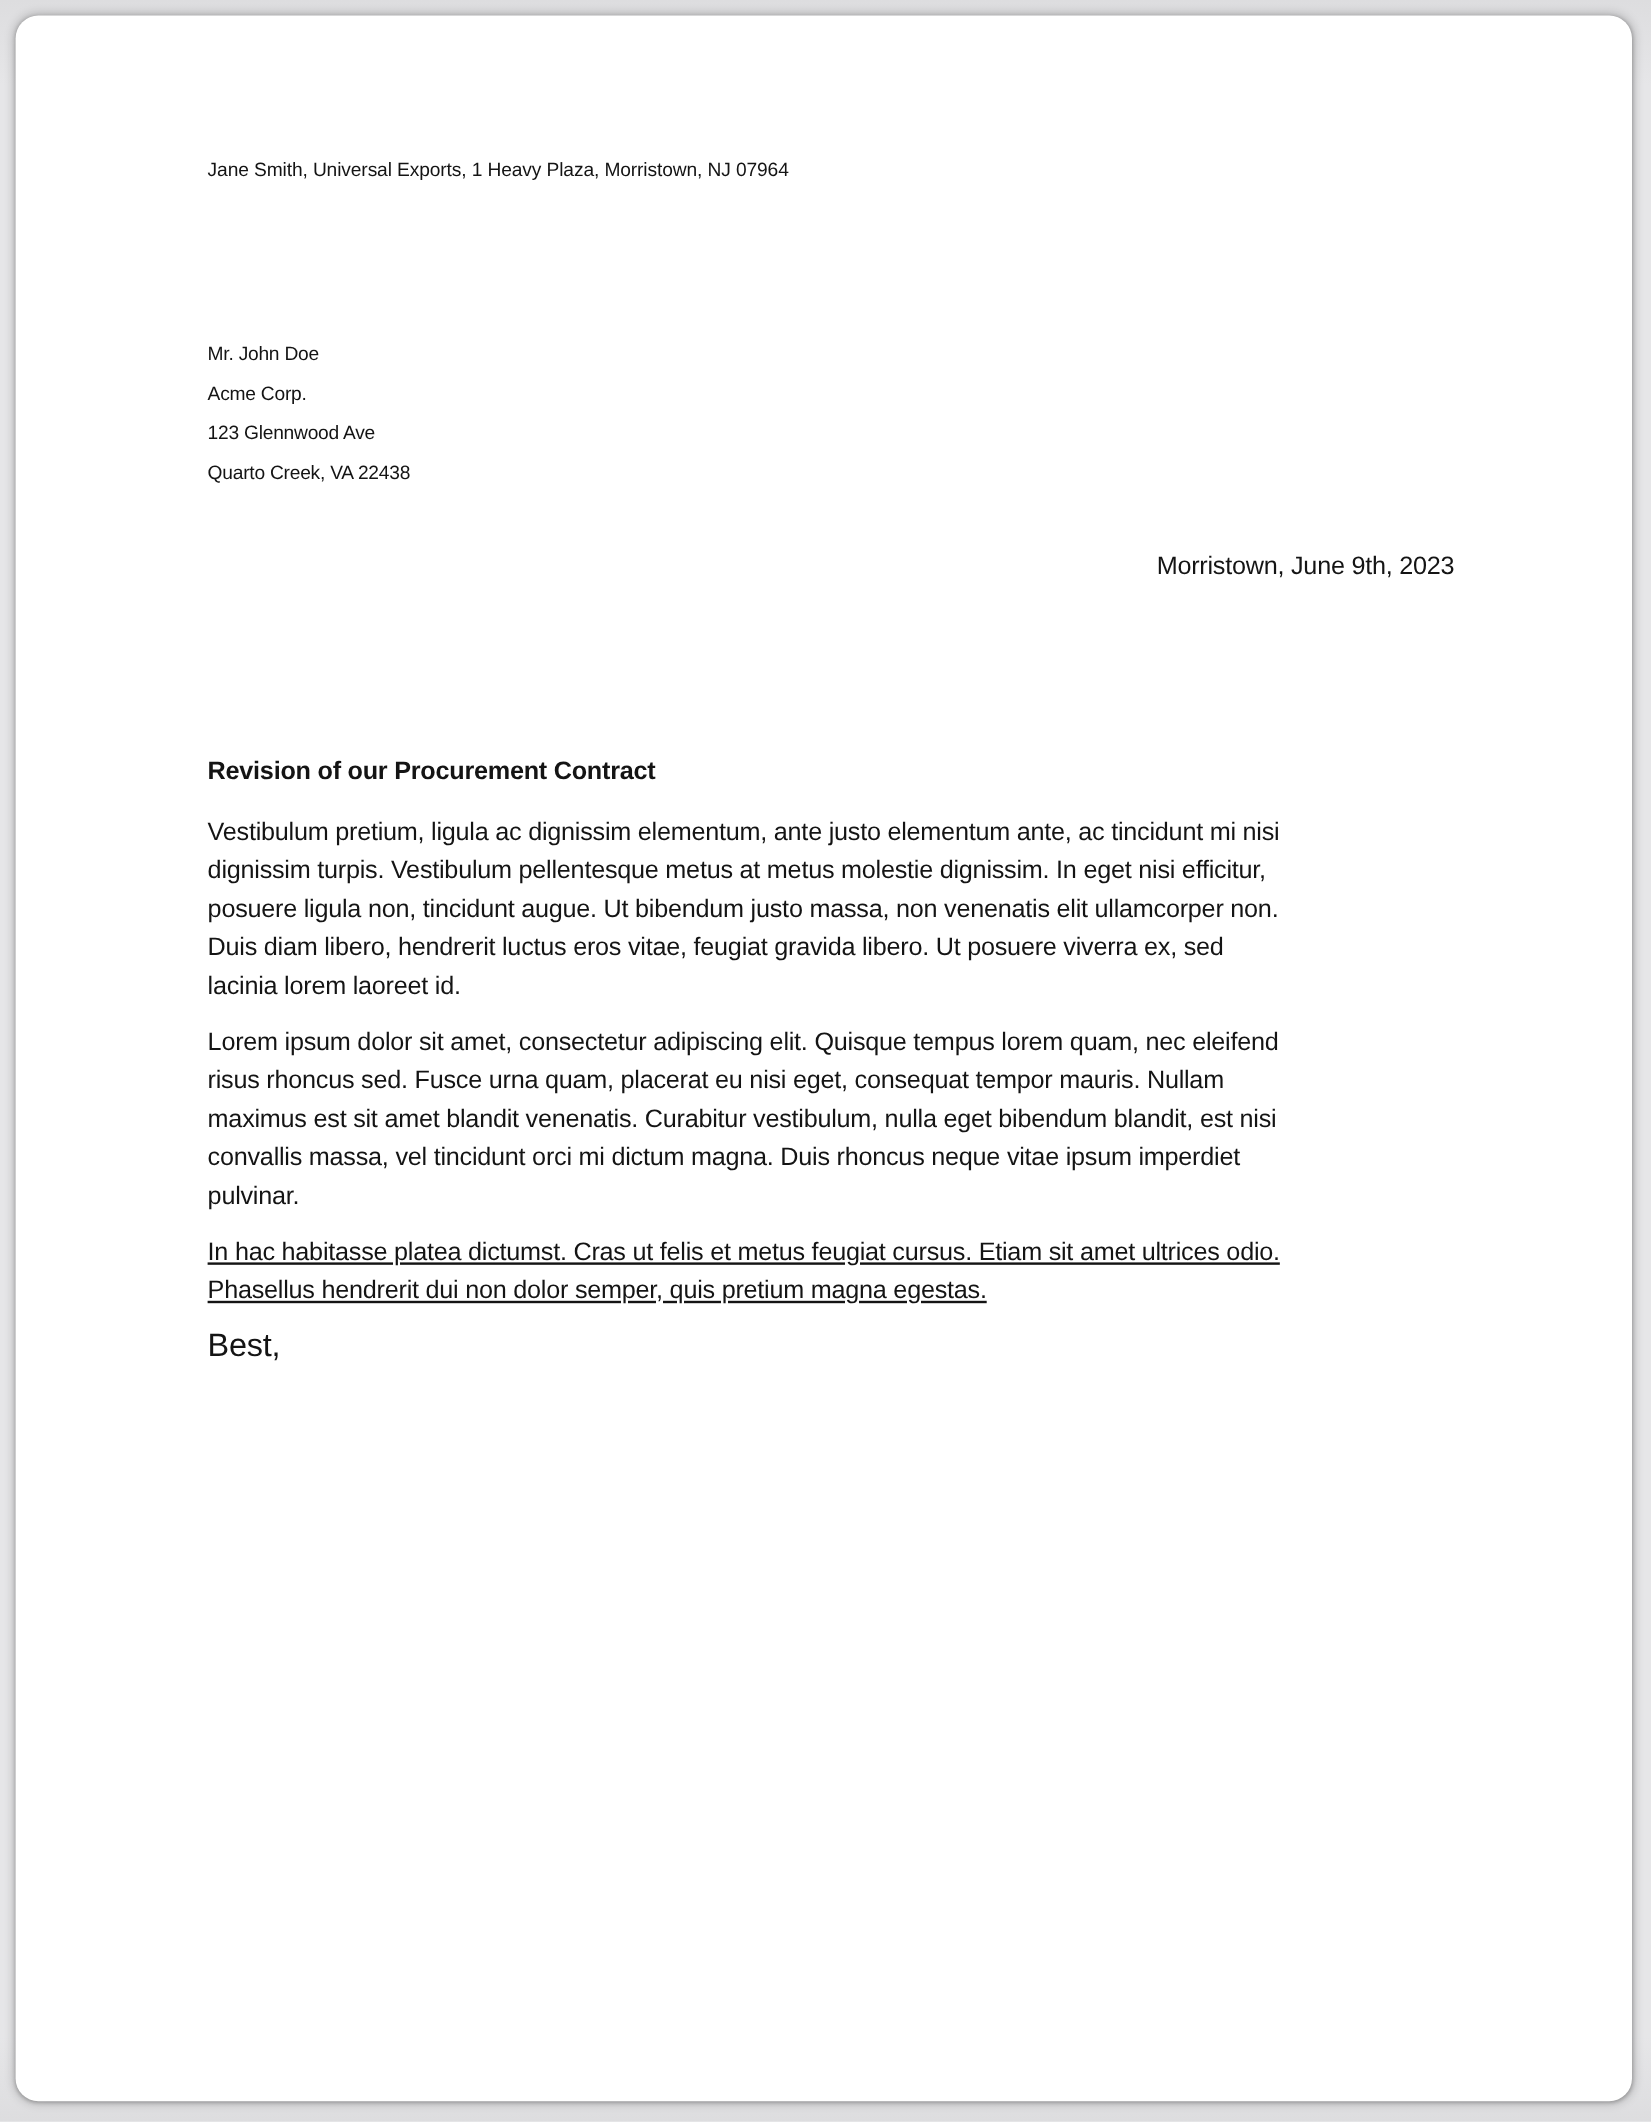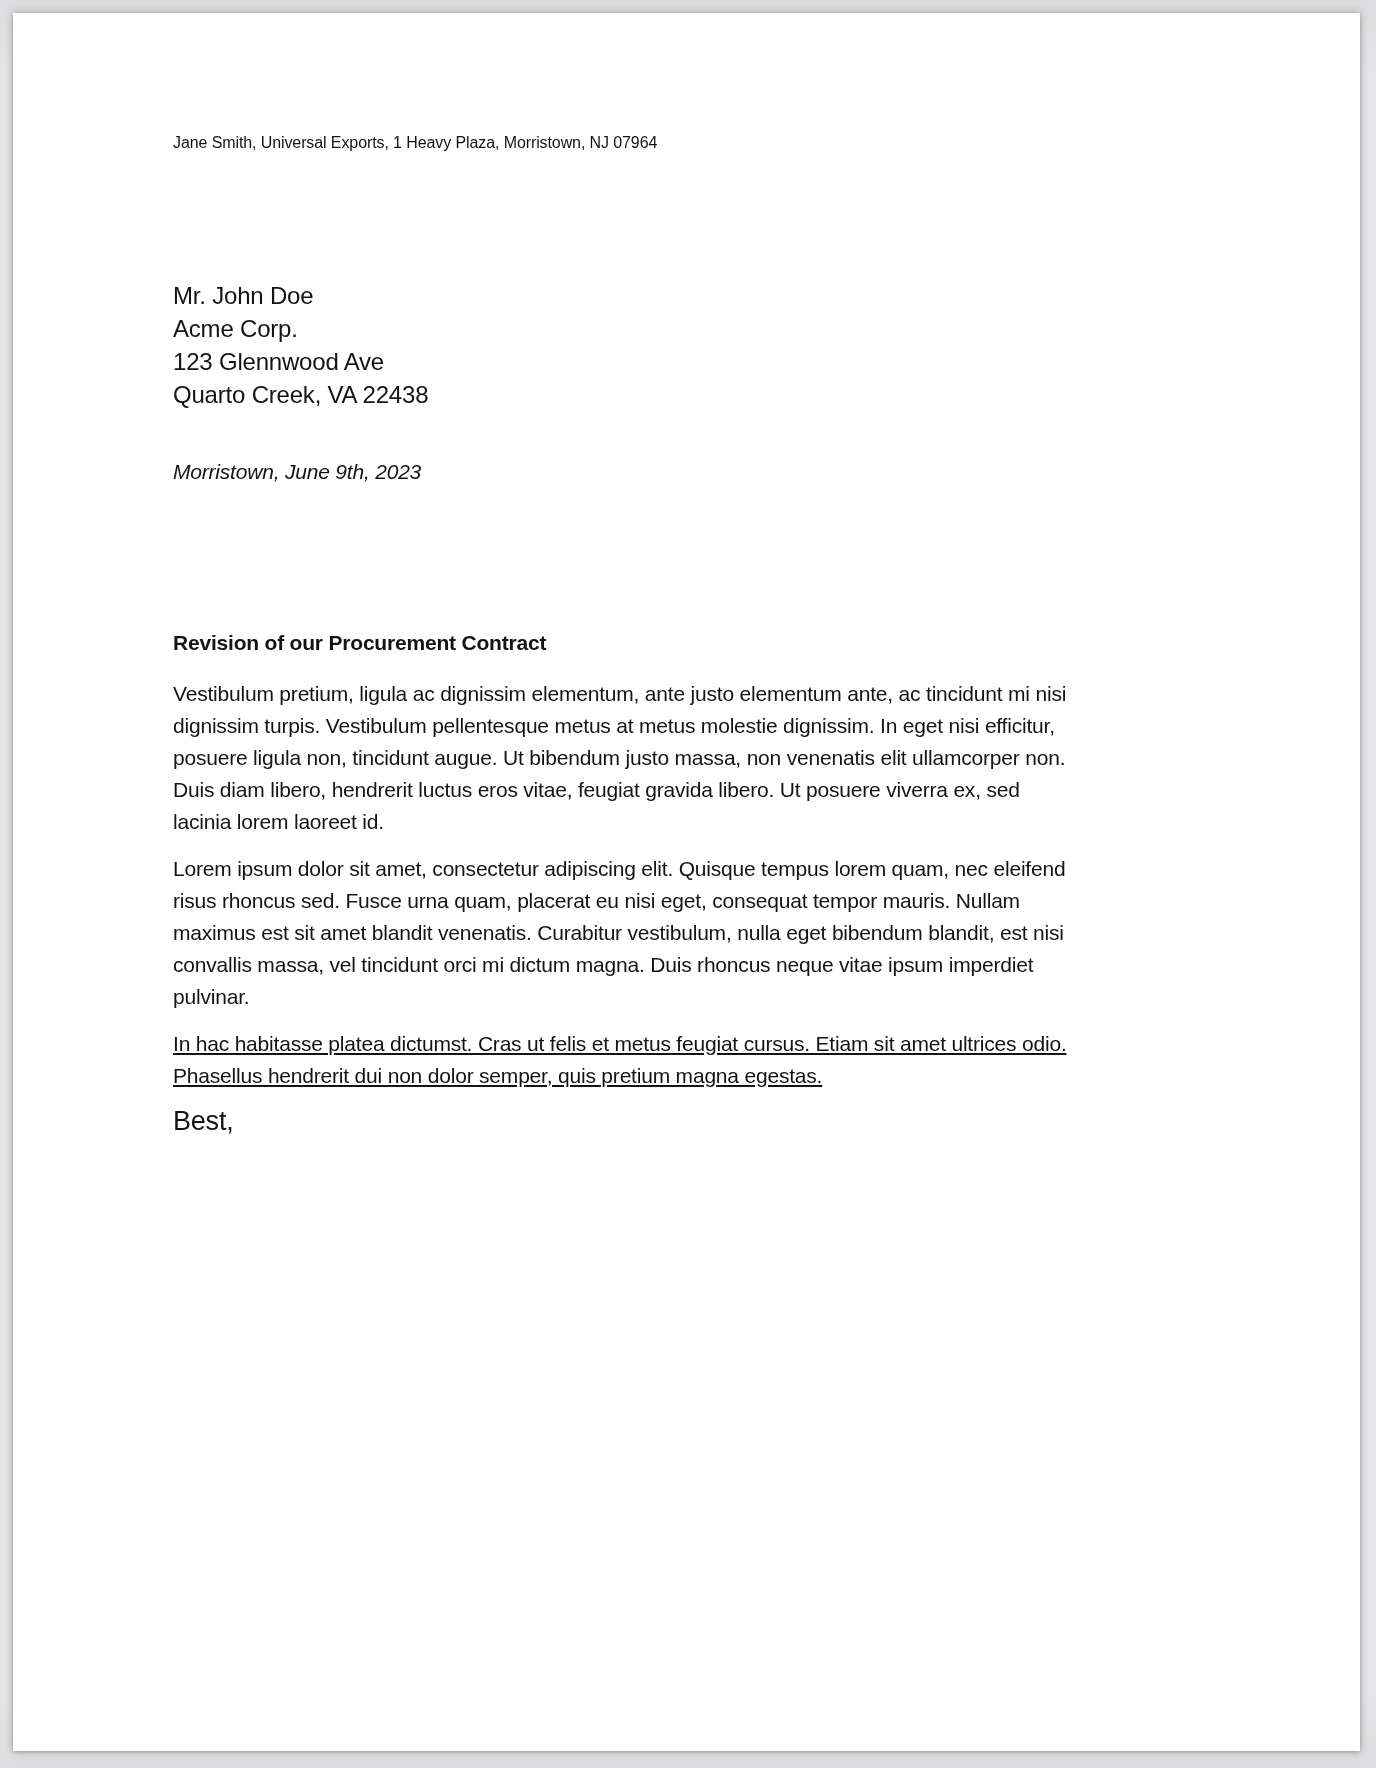--- a/index.html
+++ b/index.html
@@ -21,42 +21,42 @@
     position: absolute;
     left: 13px;
     top: 13px;
     width: 1347px;
     height: 1738px;
     background: #ffffff;
     box-shadow: 0 0 9px rgba(0,0,0,0.28), 0 1px 3px rgba(0,0,0,0.18);
     box-sizing: border-box;
     padding: 0 148px 0 160px;
     color: #141414;
+    border-radius: 19px;
   }
   .sender-line {
     margin-top: 119px;
     font-size: 16px;
     line-height: 22px;
     letter-spacing: -0.1px;
     white-space: nowrap;
   }
   .recipient-block {
     margin-top: 125px;
-    font-size: 24px;
+    font-size: 16px;
     line-height: 33px;
     letter-spacing: -0.2px;
     white-space: pre-line;
   }
   .date-line {
     margin-top: 44px;
     font-size: 21px;
     line-height: 33px;
     letter-spacing: -0.2px;
-    text-align: left;
-    font-style: italic;
+    text-align: right;
   }
   .subject-line {
     margin-top: 139px;
     font-size: 21px;
     line-height: 32px;
     font-weight: 700;
     letter-spacing: -0.2px;
   }
   .salutation {
     margin-top: 12px;

